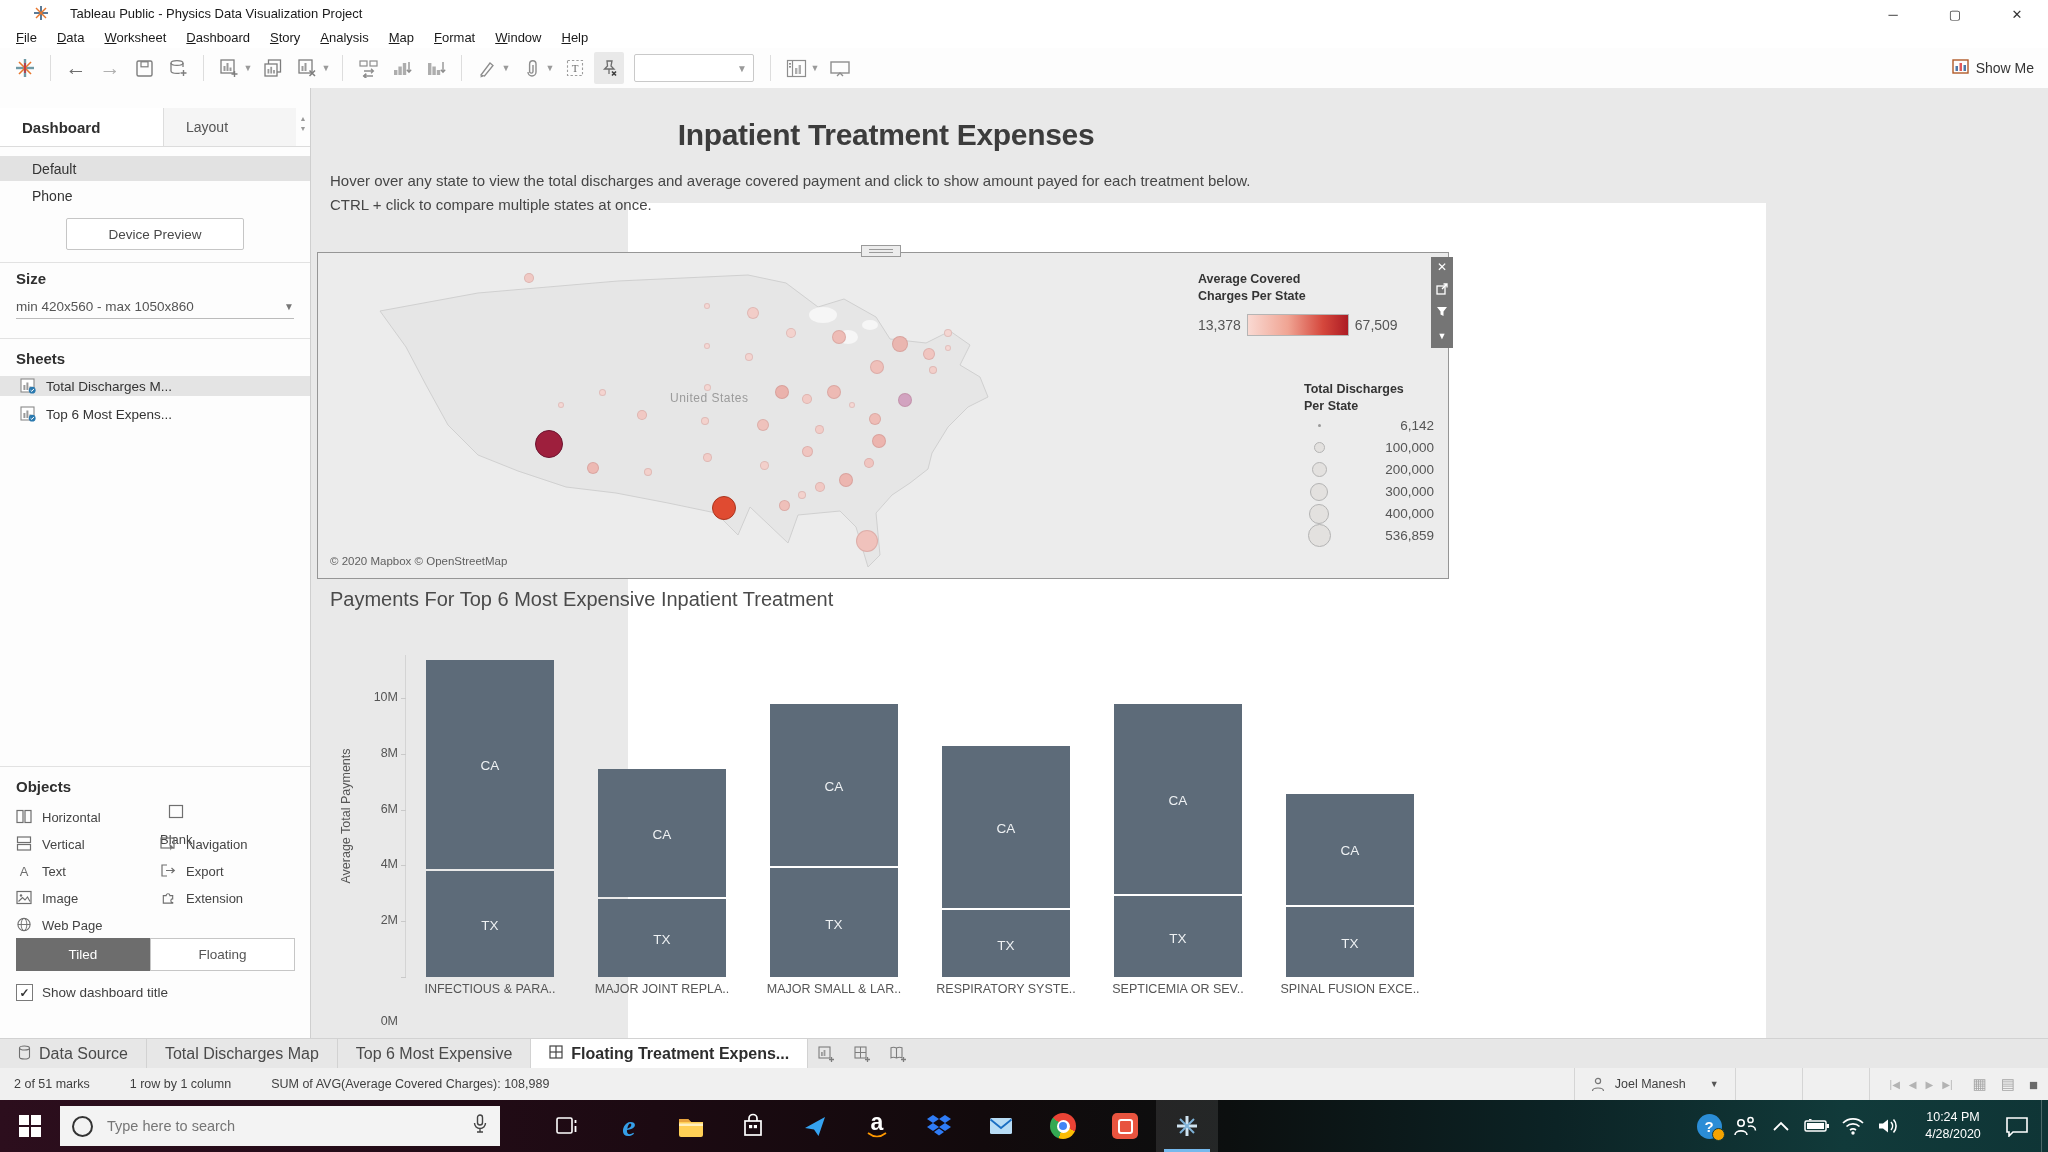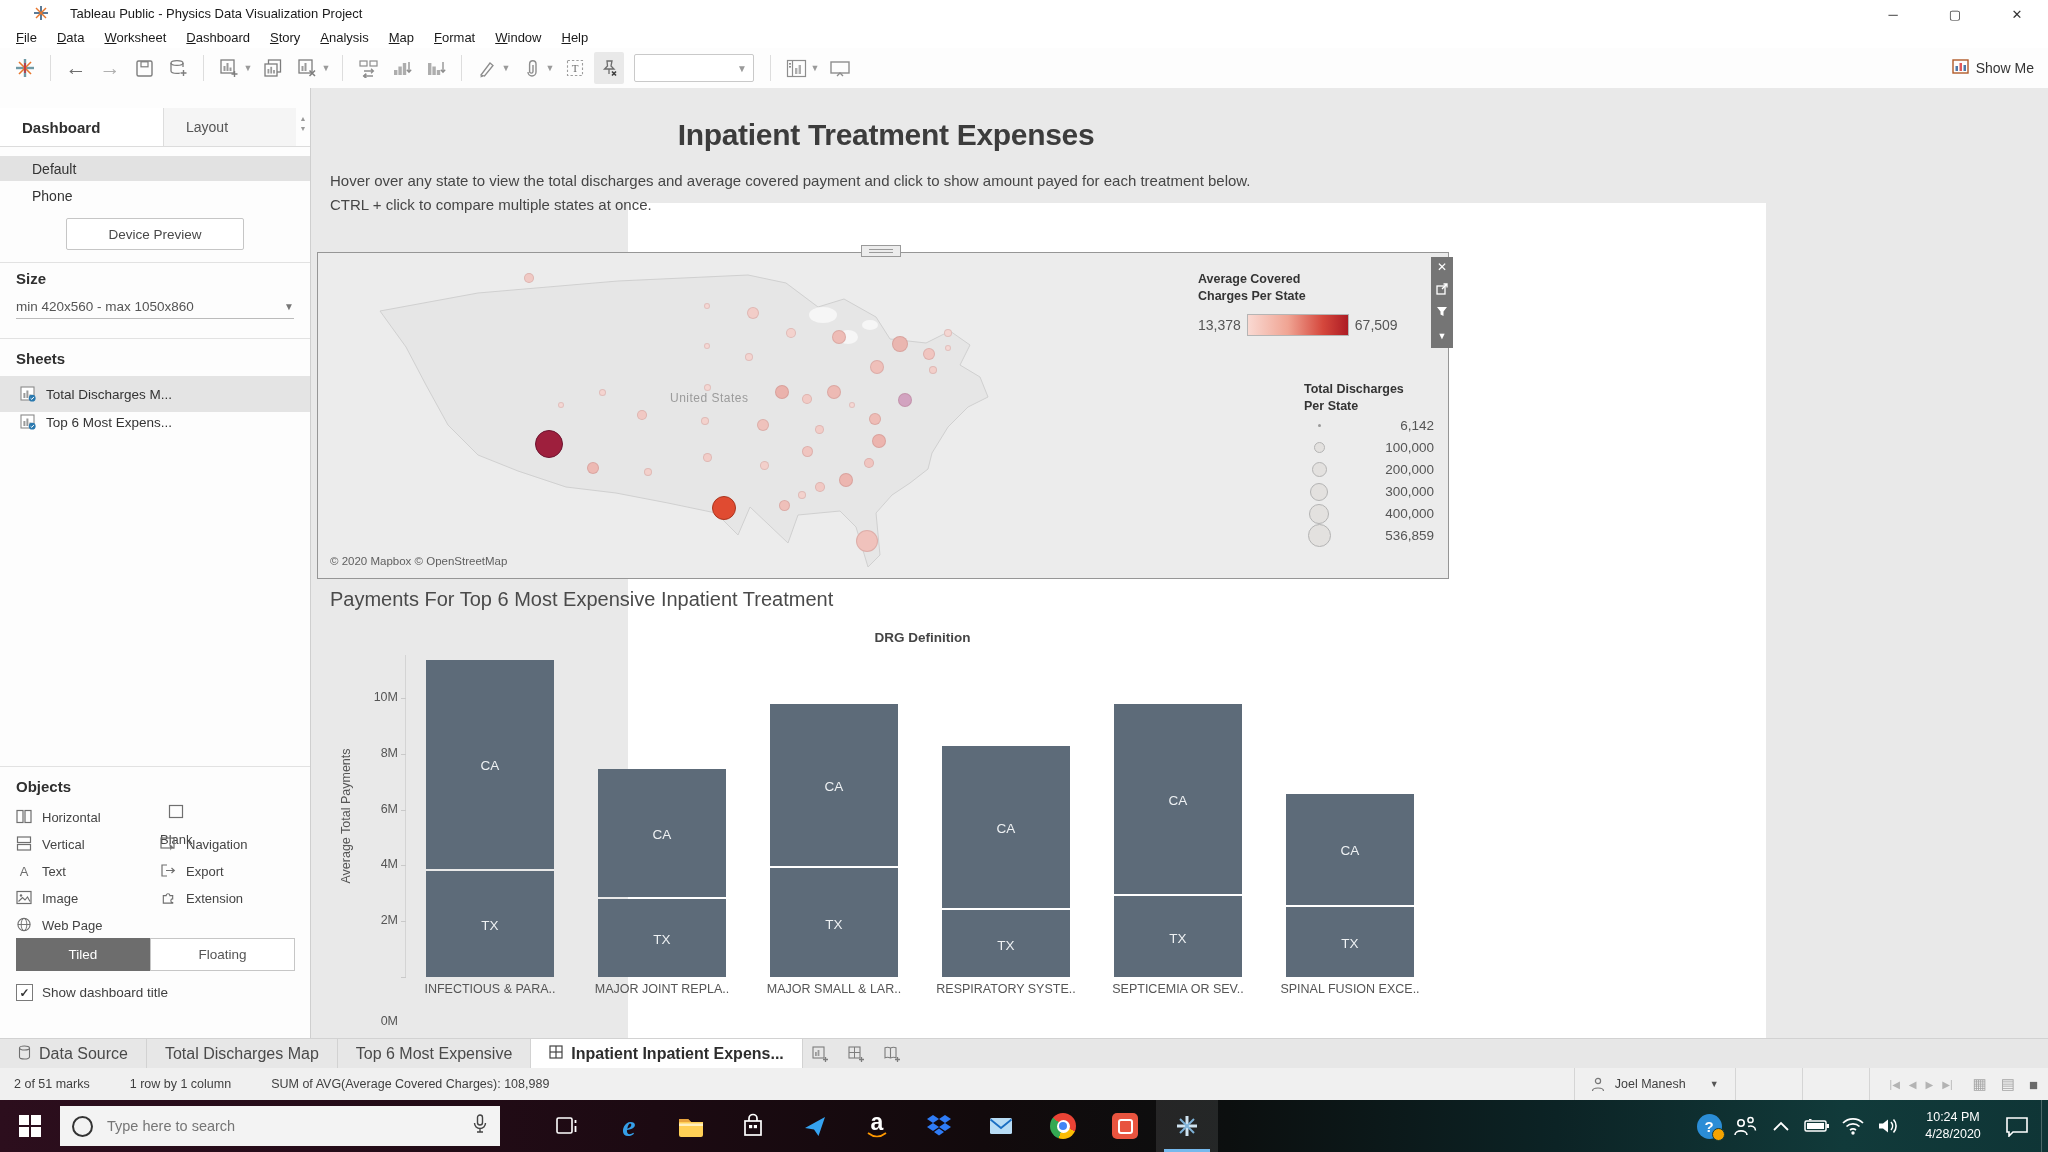--- a/index.html
+++ b/index.html
@@ -37,21 +37,21 @@
   #tab-layout{position:absolute;left:163px;top:0;width:133px;height:38px;display:flex;align-items:center;padding-left:22px;font-size:14px;color:#555;background:#f5f5f5;border-left:1px solid #ddd;box-sizing:border-box;}
   #tab-widget{position:absolute;left:296px;top:6px;width:14px;height:26px;font-size:7px;color:#999;line-height:1.4;text-align:center;}
   .side-row{position:absolute;left:0;width:310px;height:25px;display:flex;align-items:center;padding-left:32px;font-size:14px;color:#333;box-sizing:border-box;}
   #row-default{top:68px;background:#e2e2e2;}
   #row-phone{top:95px;}
   #device-preview{position:absolute;left:66px;top:130px;width:176px;height:30px;border:1px solid #c6c6c6;border-radius:2px;background:#fff;display:flex;align-items:center;justify-content:center;font-size:13.5px;color:#494949;}
   .side-div{position:absolute;left:0;width:310px;height:1px;background:#e2e2e2;}
   .side-header{position:absolute;left:16px;font-size:15px;font-weight:bold;color:#2f2f2f;}
   #size-value{position:absolute;left:16px;top:206px;width:278px;height:24px;font-size:13.5px;color:#555;border-bottom:1px solid #bbb;display:flex;align-items:center;justify-content:space-between;}
   #size-caret{font-size:10px;color:#777;}
-  .sheet-row{position:absolute;left:0;width:310px;height:36px;display:flex;align-items:center;gap:10px;padding-left:20px;font-size:13.5px;color:#333;box-sizing:border-box;}
+  .sheet-row{position:absolute;left:0;width:310px;height:20px;display:flex;align-items:center;gap:10px;padding-left:20px;font-size:13.5px;color:#333;box-sizing:border-box;}
   .sheet-icon{position:relative;width:16px;height:16px;}
   .obj-cell{position:absolute;height:27px;display:flex;align-items:center;gap:10px;font-size:13px;color:#444;}
   #tiled-btn{position:absolute;left:16px;top:850px;width:134px;height:33px;background:#6d6d6d;color:#fff;display:flex;align-items:center;justify-content:center;font-size:13.5px;}
   #floating-btn{position:absolute;left:150px;top:850px;width:145px;height:33px;background:#fff;border:1px solid #c6c6c6;box-sizing:border-box;color:#555;display:flex;align-items:center;justify-content:center;font-size:13.5px;}
   #show-title-row{position:absolute;left:16px;top:896px;display:flex;align-items:center;gap:9px;font-size:13.5px;color:#3f3f3f;}
   #cbx{width:15px;height:15px;border:1px solid #7a7a7a;background:#fff;display:flex;align-items:center;justify-content:center;font-size:12px;color:#333;font-weight:bold;}
 
   
   #canvas{position:absolute;left:311px;top:88px;width:1737px;height:950px;background:#e9e9e9;}
   #dashboard{position:absolute;left:317px;top:115px;width:1138px;height:920px;background:#fff;}
@@ -563,21 +563,20 @@
       </span>
       <span class="mapctl" style="font-size:9px;">▼</span>
     </div>
     <div id="map-grip">
         <i></i>
         <i></i>
       </div>
   </div>
 
   <div id="chart-title">Payments For Top 6 Most Expensive Inpatient Treatment</div>
-  <div id="col-header">DRG Definition</div>
   <div id="ylabel">Average Total Payments</div>
   <div id="bar-plot">
       <div class="ytick-label" style="top: 314px; margin-top: 45px;">0M</div>
       <div class="ytick-mark" style="top: 322px;"></div>
       <div class="ytick-label" style="top: 258.2px;">2M</div>
       <div class="ytick-mark" style="top: 266.2px;"></div>
       <div class="ytick-label" style="top: 202.4px;">4M</div>
       <div class="ytick-mark" style="top: 210.4px;"></div>
       <div class="ytick-label" style="top: 146.6px;">6M</div>
       <div class="ytick-mark" style="top: 154.6px;"></div>
@@ -642,21 +641,21 @@
       </div>
       <div class="sheet-tab">
         <span>Top 6 Most Expensive</span>
       </div>
       <div class="sheet-tab active">
         <span><svg width="14" height="14" viewBox="0 0 14 14">
             <rect x="1" y="1" width="12" height="12" fill="none" stroke="#444" stroke-width="1.2"></rect>
             <line x1="7" y1="1" x2="7" y2="13" stroke="#444" stroke-width="1.2"></line>
             <line x1="1" y1="7" x2="13" y2="7" stroke="#444" stroke-width="1.2"></line>
           </svg></span>
-        <span>Inpatient Inpatient Expens...</span>
+        <span>Floating Treatment Expens...</span>
       </div>
       <div class="tab-action">
         <svg width="17" height="17" viewBox="0 0 17 17">
           <rect x="1" y="1" width="11" height="11" fill="none" stroke="#7d7d7d" stroke-width="1.1"></rect>
           <rect x="3" y="6" width="1.8" height="4" fill="#9a9a9a"></rect>
           <rect x="5.6" y="4" width="1.8" height="6" fill="#9a9a9a"></rect>
           <path d="M13.5 11 V16 M11 13.5 H16" stroke="#7d7d7d" stroke-width="1.3"></path>
         </svg>
       </div>
       <div class="tab-action">

